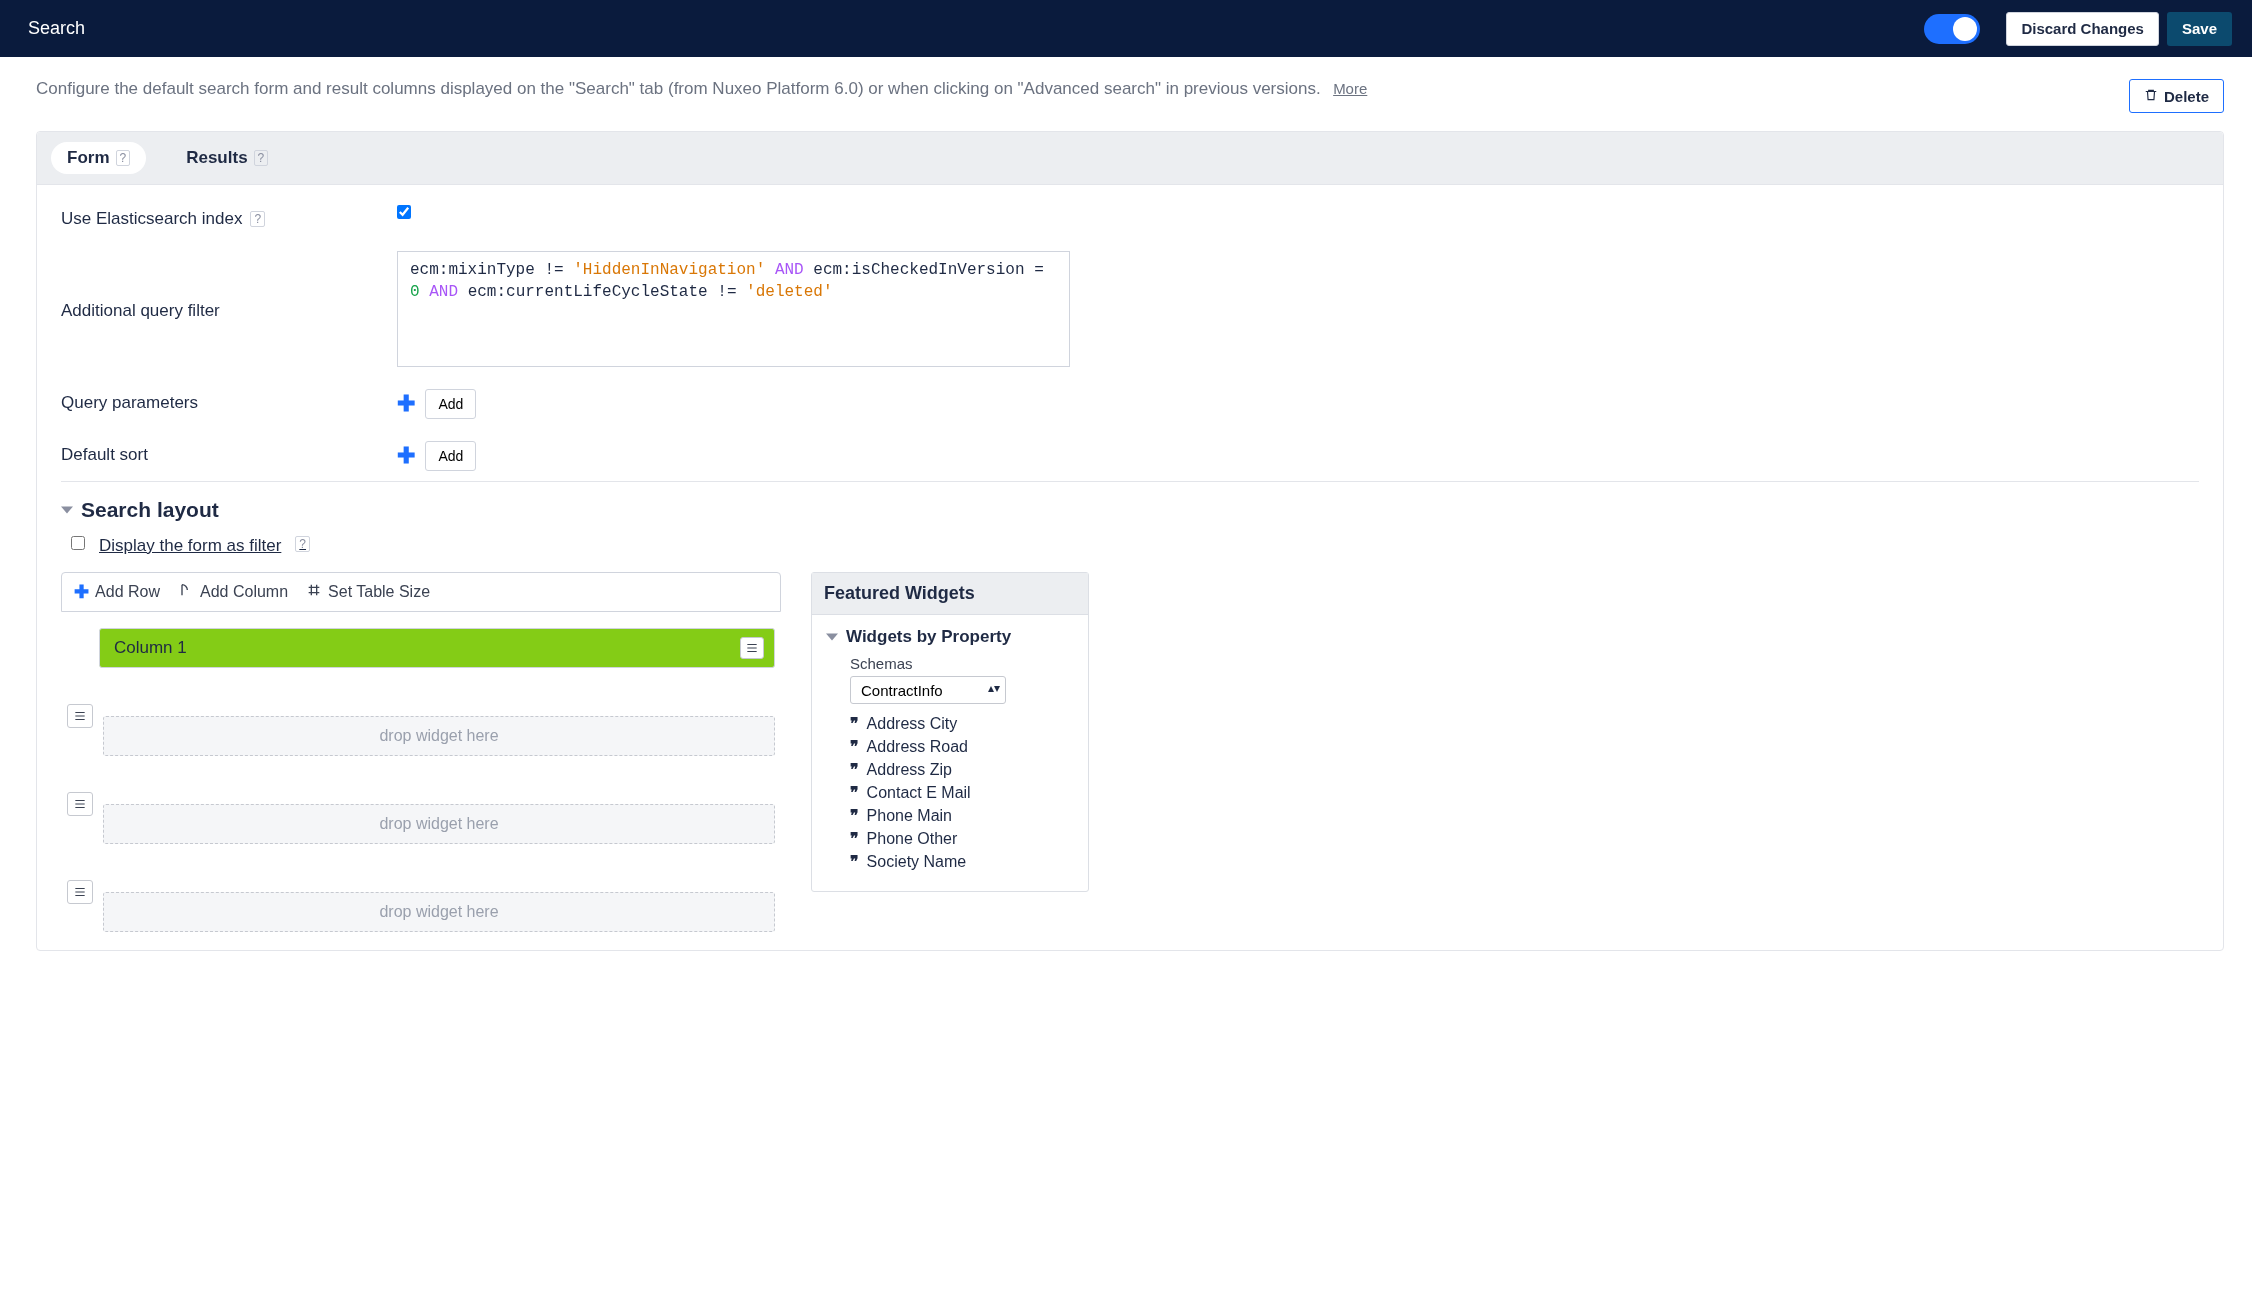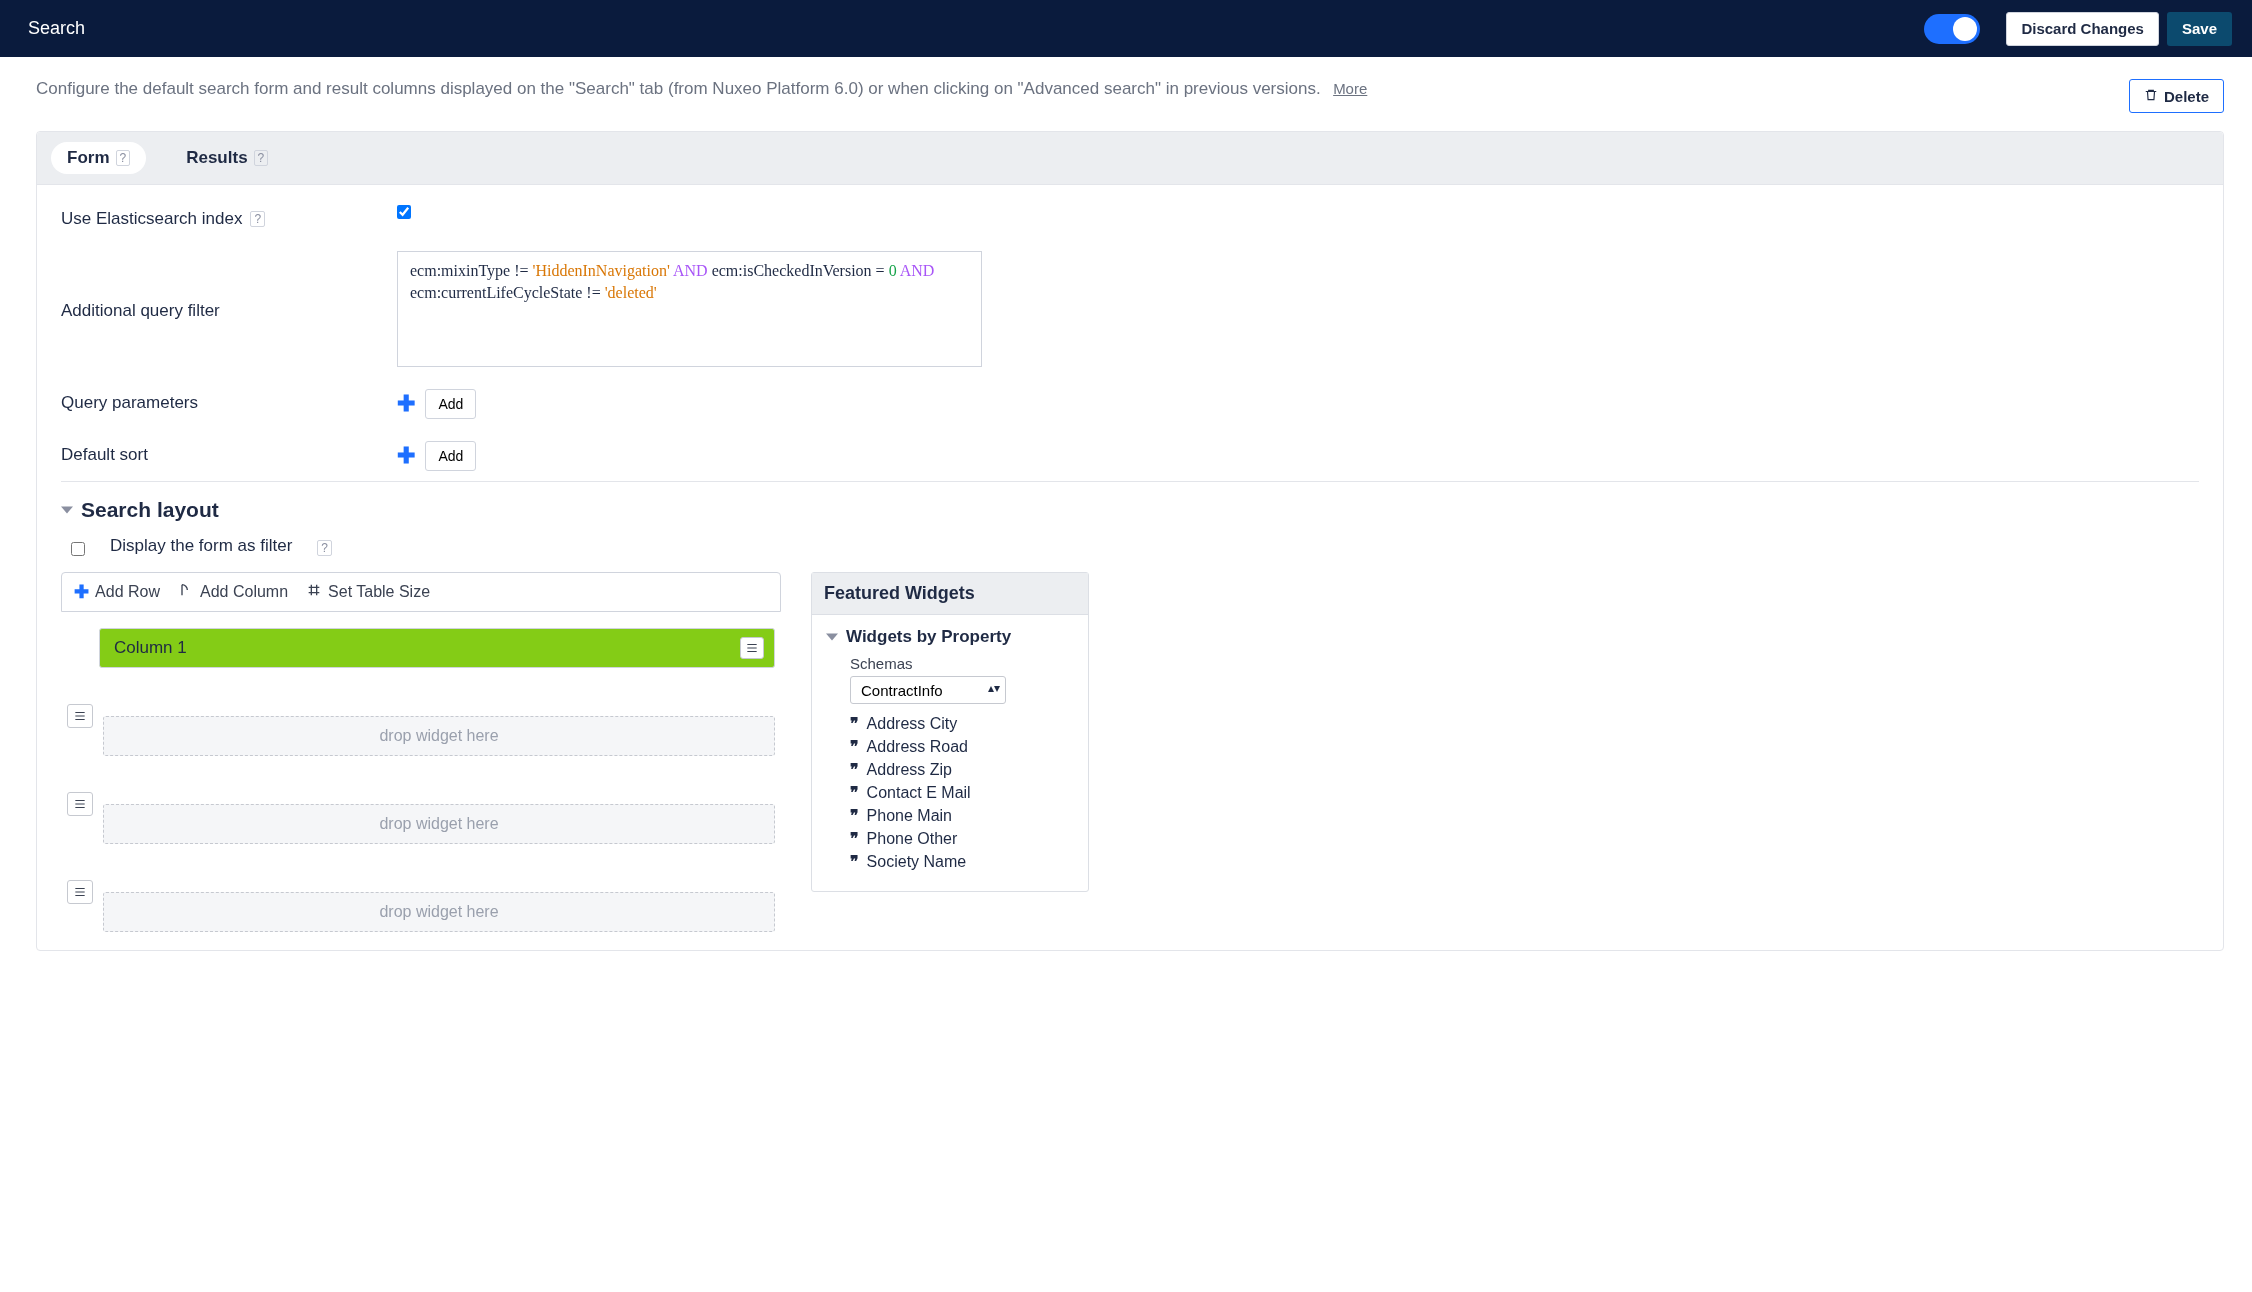--- a/index.html
+++ b/index.html
@@ -77,39 +77,39 @@
   .tab.active { background:#fff; }
   .help-q {
     font-size:12px; font-weight:400; color:#8a8fa0;
     border:1px solid #d0d4dd; border-radius:2px;
     padding:0 3px; line-height:14px;
   }
   .form-area { padding:20px 24px 10px 24px; }
   .form-row { display:flex; align-items:flex-start; margin-bottom:22px; }
   .form-label { width:336px; color:#1f2a44; font-size:17px; padding-top:4px; display:flex; align-items:center; gap:8px;}
   .code-box {
-    width:585px; min-height:116px;
+    width:673px; min-height:116px;
     border:1px solid #d0d4dd;
     padding:8px 12px;
-    font-family: Liberation Serif, serif;
+    font-family: Liberation Mono, monospace;
     font-size:16px; line-height:1.35;
     background:#fff;
   }
   .tok-kw { color:#a855f7; }
   .tok-str { color:#d97706; }
   .tok-num { color:#16a34a; }
   .add-line { display:flex; align-items:center; gap:10px; }
   .plus-icon { color:#1e6fff; font-size:22px; font-weight:900; line-height:1; cursor:pointer;}
   .btn-add { height:30px; padding:0 12px; font-size:14px; font-weight:400; border:1px solid #d0d4dd; background:#fff; border-radius:3px; cursor:pointer;}
   .divider { border-top:1px solid #e3e5ea; margin:8px 0 16px 0; }
   .section-head { display:flex; align-items:center; gap:8px; margin:0 0 14px 0;}
   .caret { color:#8a8fa0; font-size:12px; transform:translateY(1px);}
   .caret svg{ width:12px; height:12px; fill:#8a8fa0;}
   .section-title { font-size:21px; font-weight:700; }
-  .chk-row { display:flex; align-items:flex-end; gap:25px; margin:0 0 16px 10px; font-size:17px;}
+  .chk-row { display:flex; align-items:flex-start; gap:14px; margin:0 0 16px 10px; font-size:17px;text-decoration:underline;}
   .layout-flex { display:flex; gap:30px; align-items:flex-start;}
   .designer { flex:0 0 720px; }
   .toolbar {
     border:1px solid #d0d4dd; border-radius:4px 4px 0 0;
     padding:8px 12px; display:flex; gap:18px; align-items:center;
     font-size:16px;
   }
   .tool-item { display:flex; align-items:center; gap:6px; cursor:pointer; color:#3b4252;}
   .tool-item svg { width:16px; height:16px; }
   .blue { color:#1e6fff; }

